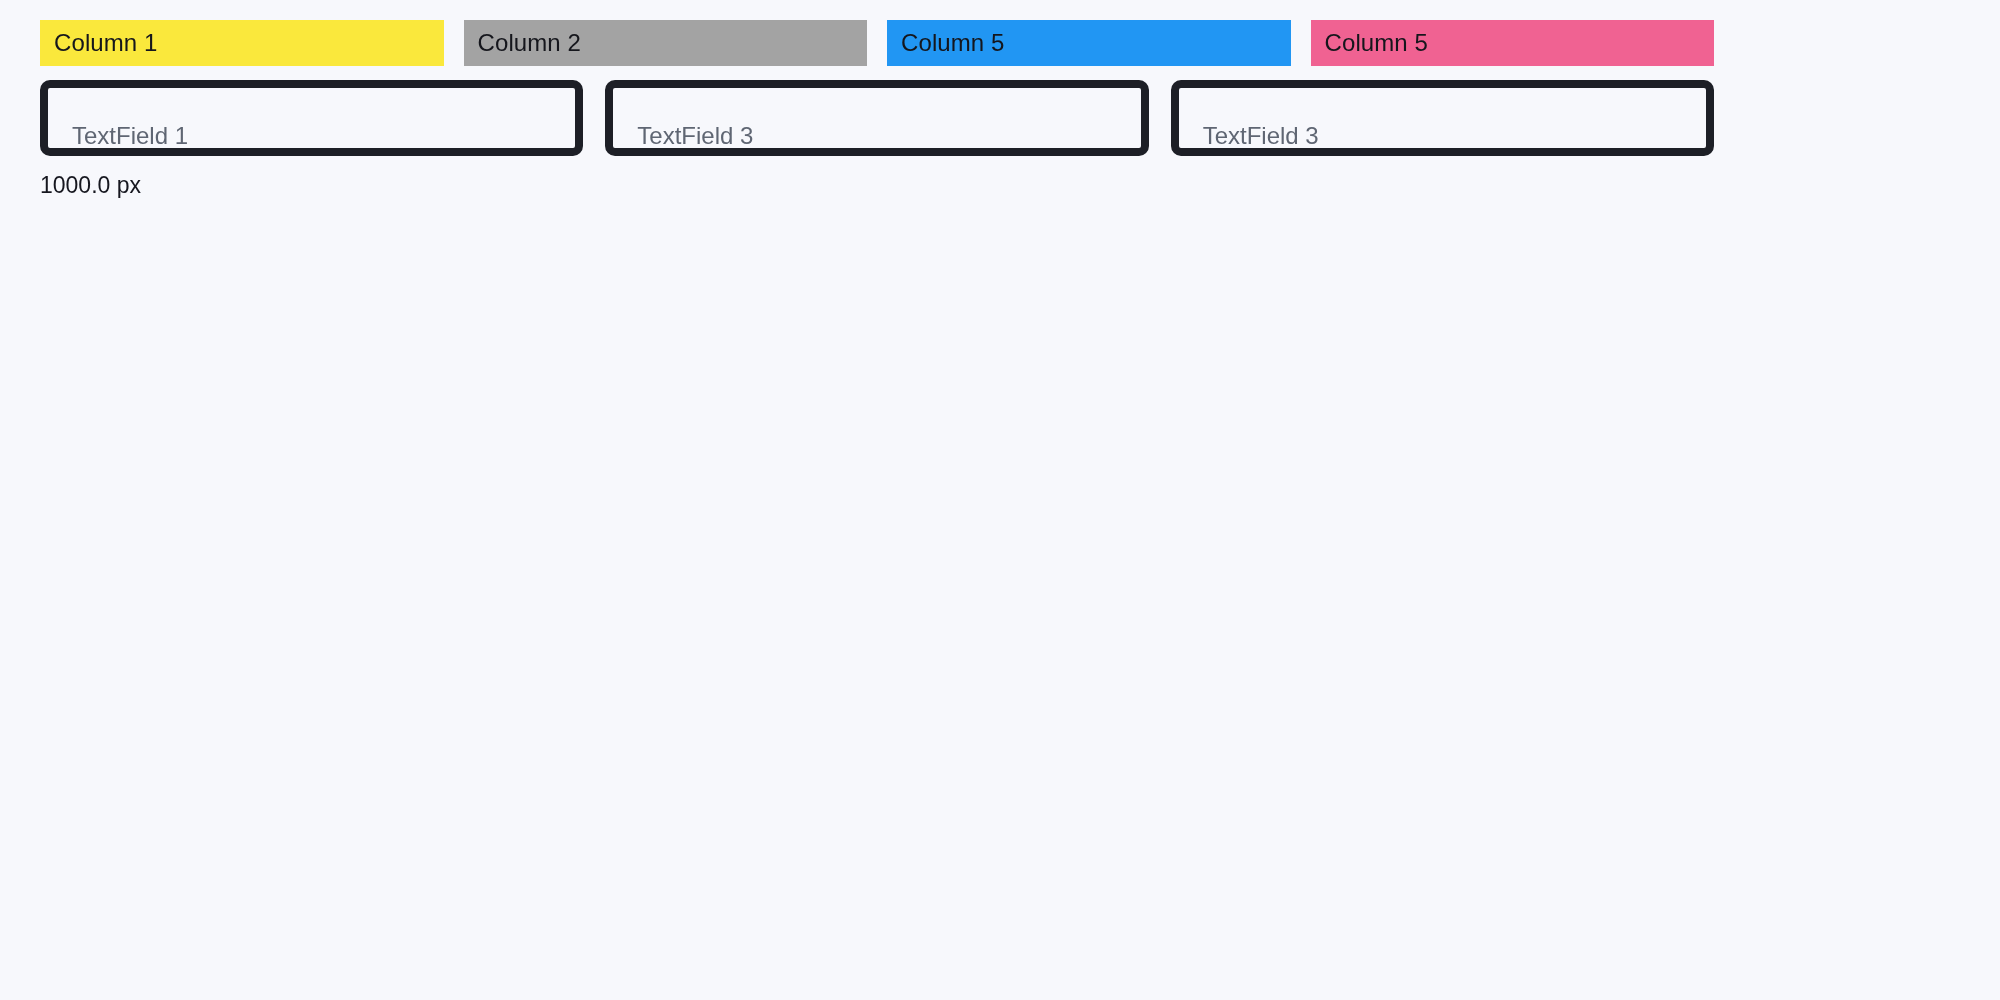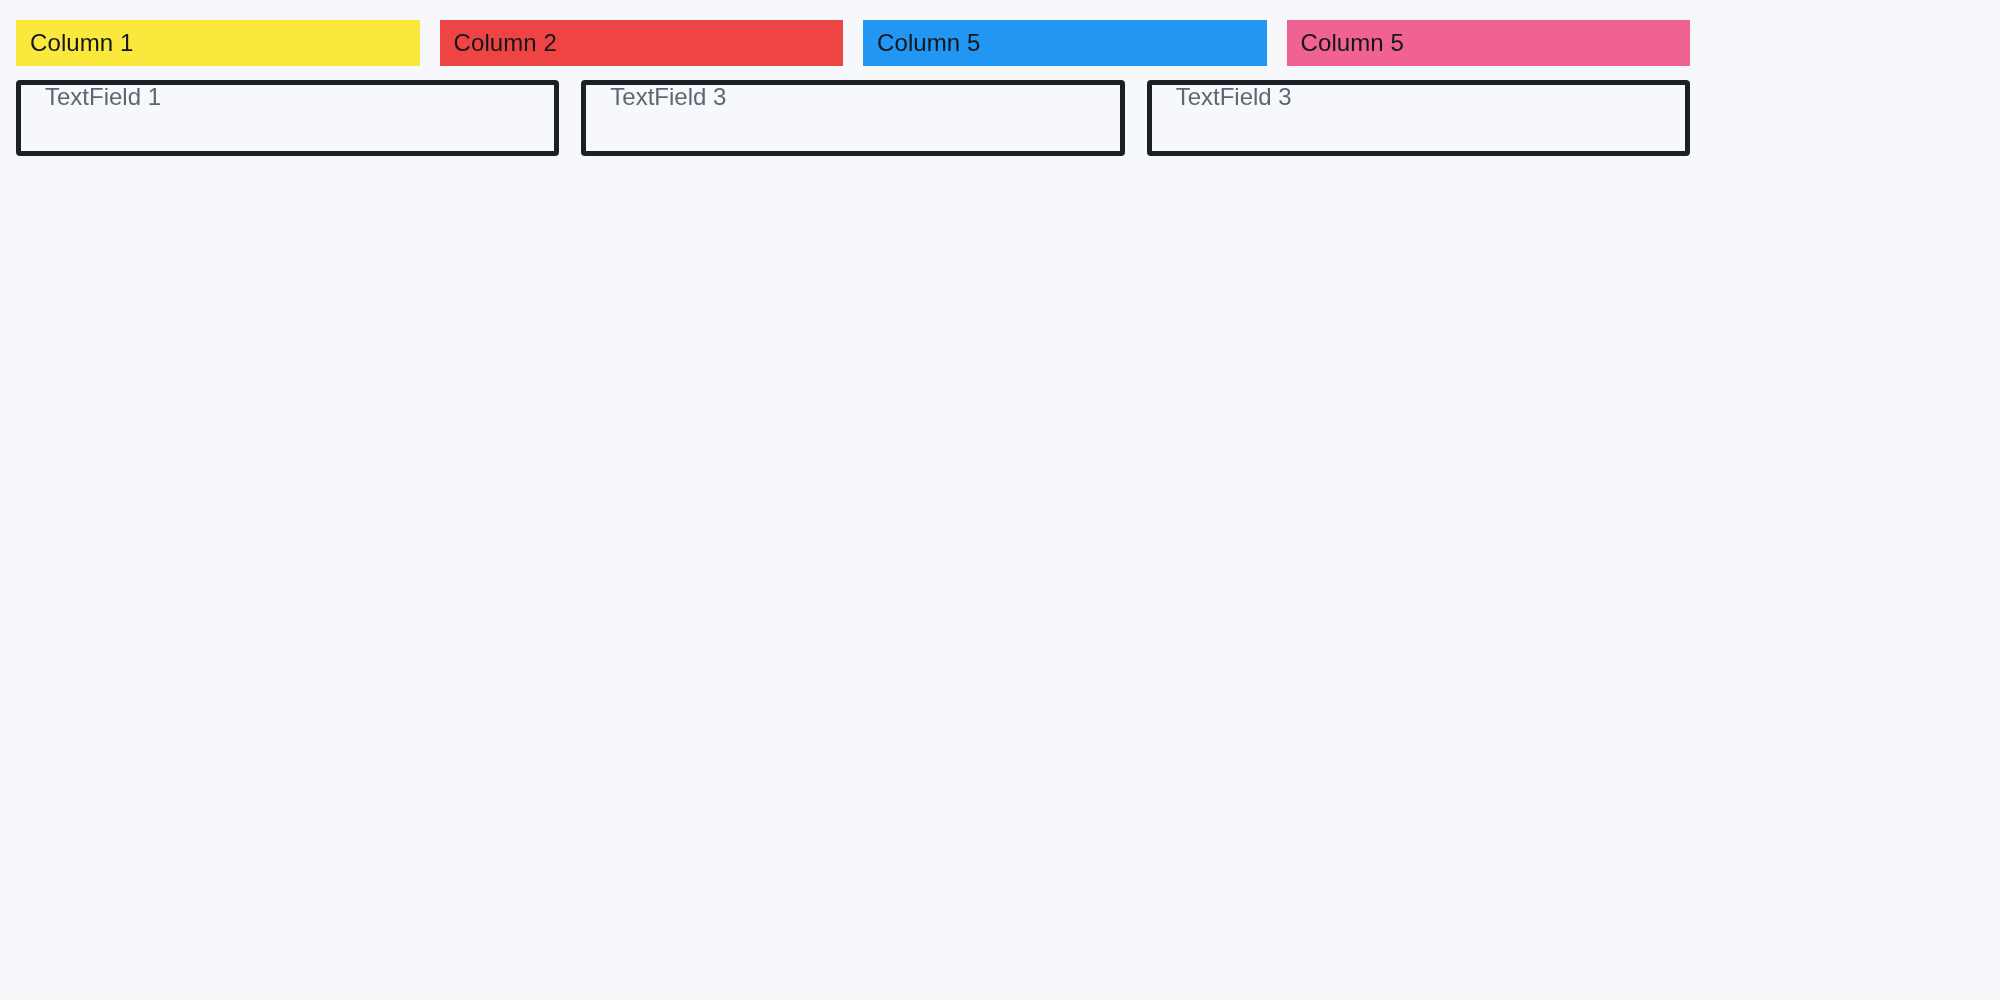--- a/index.html
+++ b/index.html
@@ -13,20 +13,21 @@
     font-family: "Liberation Sans", sans-serif;
     overflow: hidden;
   }
 
   #root {
     position: relative;
     width: 1706px;
     height: 1000px;
     box-sizing: border-box;
     padding: 20px 16px 0 16px;
+    margin-left: 24px;
   }
 
   
   .columns-row {
     display: flex;
     flex-direction: row;
     align-items: stretch;
     gap: 20px;
     height: 46px;
   }
@@ -54,24 +55,24 @@
     align-items: stretch;
     gap: 22px;
     margin-top: 14px;
     height: 76px;
   }
   .text-field {
     flex: 1 1 0;
     height: 76px;
     box-sizing: border-box;
     background: #f7f8fc;
-    border: 5px solid #eab308;
-    border-radius: 4px;
+    border: 8px solid #eab308;
+    border-radius: 10px;
     display: flex;
-    align-items: flex-start;
+    align-items: flex-end;
     padding-left: 24px;
   }
   .text-field-placeholder {
     font-size: 24px;
     line-height: 1;
     color: #5f6673;
     white-space: nowrap;
   }
 
   
@@ -87,21 +88,21 @@
 </style>
 </head>
 <body style="background: rgb(247, 248, 252);">
 
 <div id="root" style="background: rgb(247, 248, 252);">
 
   <div class="columns-row">
     <div class="column-bar" style="background: rgb(250, 232, 60);">
       <span class="column-bar-label" style="color: rgb(21, 22, 28);">Column 1</span>
     </div>
-    <div class="column-bar" style="background: #ef4444;">
+    <div class="column-bar" style="background: #a3a3a3;">
       <span class="column-bar-label" style="color: rgb(21, 22, 28);">Column 2</span>
     </div>
     <div class="column-bar" style="background: rgb(33, 150, 243);">
       <span class="column-bar-label" style="color: rgb(21, 22, 28);">Column 5</span>
     </div>
     <div class="column-bar" style="background: rgb(240, 98, 146);">
       <span class="column-bar-label" style="color: rgb(21, 22, 28);">Column 5</span>
     </div>
   </div>
 
@@ -110,14 +111,17 @@
       <span class="text-field-placeholder" style="color: rgb(95, 102, 115);">TextField 1</span>
     </div>
     <div class="text-field" style="border-color: rgb(29, 31, 38); background: rgb(247, 248, 252);">
       <span class="text-field-placeholder" style="color: rgb(95, 102, 115);">TextField 3</span>
     </div>
     <div class="text-field" style="border-color: rgb(29, 31, 38); background: rgb(247, 248, 252);">
       <span class="text-field-placeholder" style="color: rgb(95, 102, 115);">TextField 3</span>
     </div>
   </div>
 
+  <div class="size-row">
+    <span class="size-label">1000.0 px</span>
+  </div>
 
 </div>
 
 </body></html>

